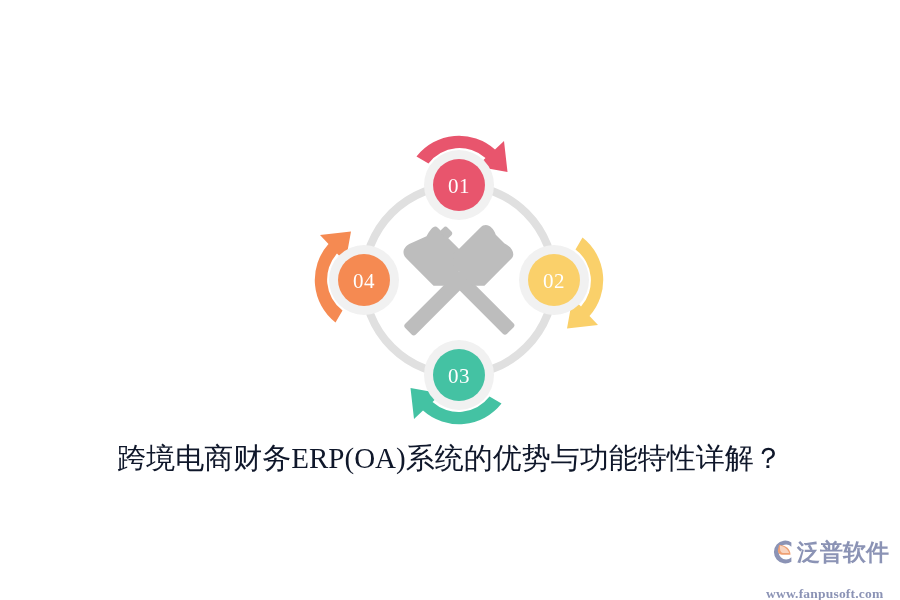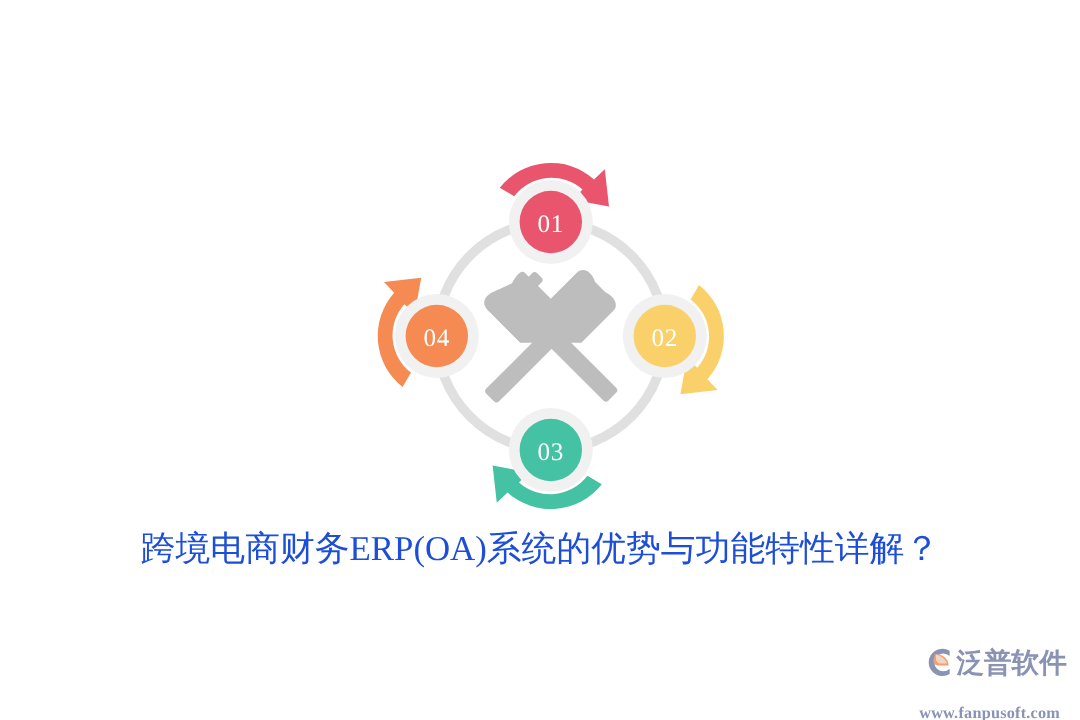--- a/index.html
+++ b/index.html
@@ -49,21 +49,21 @@
   
   #title-line {
     position: absolute;
     left: 0;
     top: 438px;
     width: 900px;
     text-align: center;
     font-family: "Liberation Serif", "DejaVu Serif", serif;
     font-size: 29px;
     line-height: 40px;
-    color: #1d4ed8;
+    color: #0f172a;
     white-space: nowrap;
     letter-spacing: 0px;
   }
 
   
   #logo {
     position: absolute;
     left: 766px;
     top: 538px;
     width: 126px;

